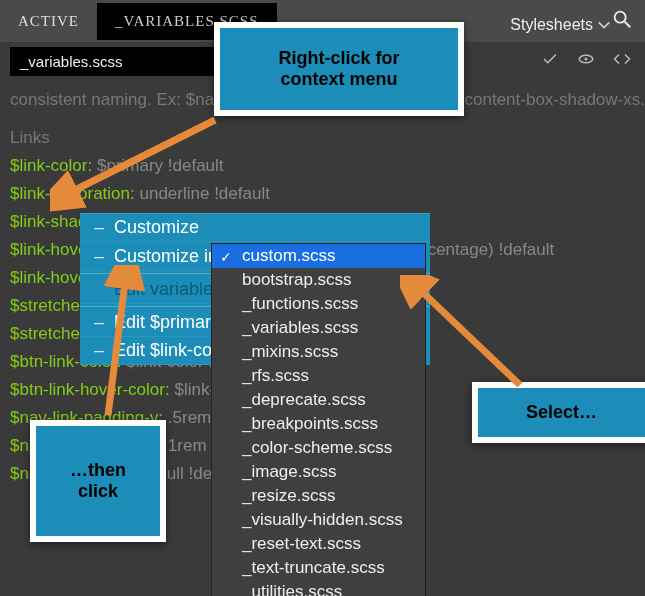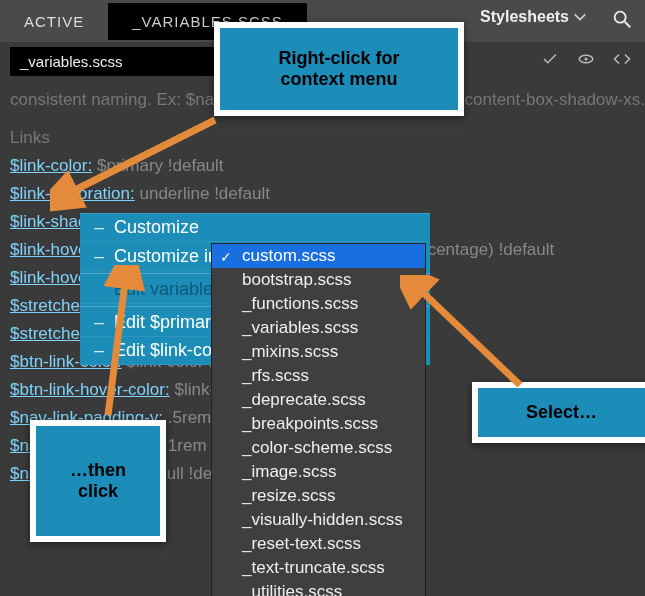--- a/index.html
+++ b/index.html
@@ -11,34 +11,34 @@
     overflow: hidden;
     position: relative;
   }
   
   .tabbar {
     display: flex; align-items: center;
     height: 42px;
     background: #4a4a4a;
   }
   .tab {
-    padding: 10px 24px;
+    padding: 10px 18px;
     color: #ddd;
     font-size: 15px;
     letter-spacing: 1px;
+    font-family: Liberation Serif, serif;
   }
   .tab.active {
     background: #000;
     color: #ccc;
   }
   .tabbar-right {
     margin-left: auto;
-    display: flex; align-items: flex-start; gap: 24px;
+    display: flex; align-items: flex-end; gap: 0;
     padding-right: 12px;
-    font-weight: bold;
   }
   .dropdown {
     display: flex; align-items: center; gap: 4px;
     color: #eee; font-size: 16px;
   }
   .search-icon svg { width: 22px; height: 22px; }
   .chev { width: 14px; height: 14px; }
 
   
   .filebar {
@@ -63,21 +63,21 @@
   .file-actions svg { width: 18px; height: 18px; }
 
   
   .code {
     padding: 6px 10px 0 10px;
     font-size: 17px;
     line-height: 28px;
     color: #777;
   }
   .code .line { white-space: nowrap; }
-  .var { color: #7dd3fc; text-decoration: underline; }
+  .var { color: #84cc16; }
   .val { color: #888; }
   .section { color: #777; }
 
   
   .ctxmenu {
     position: absolute;
     left: 80px; top: 213px;
     width: 350px;
     background: #1b8db8;
     color: #fff;

